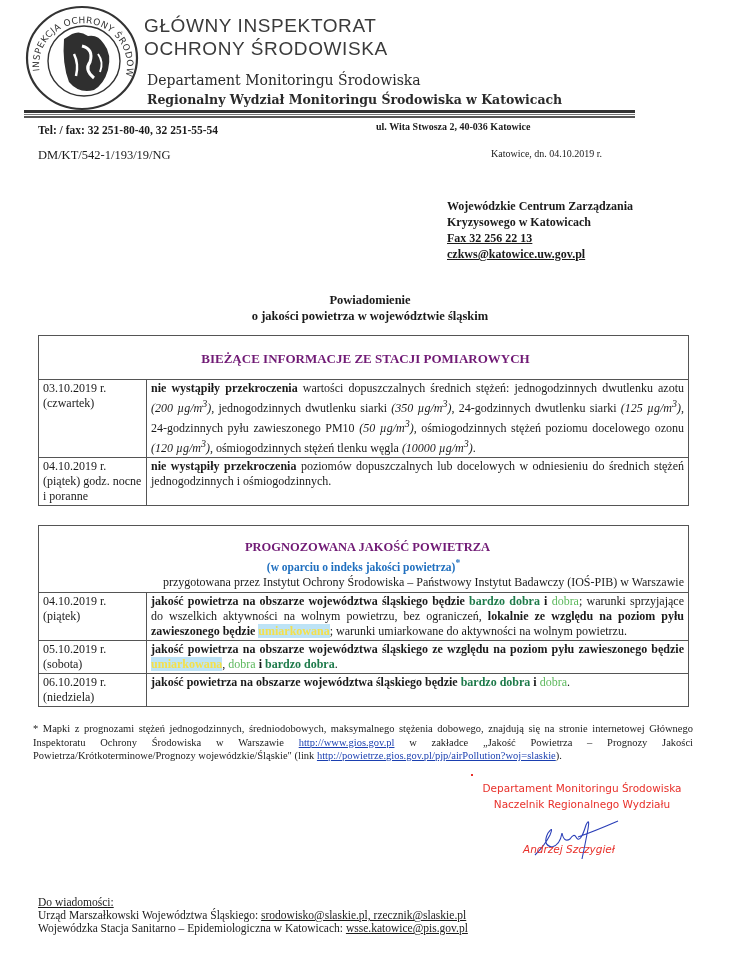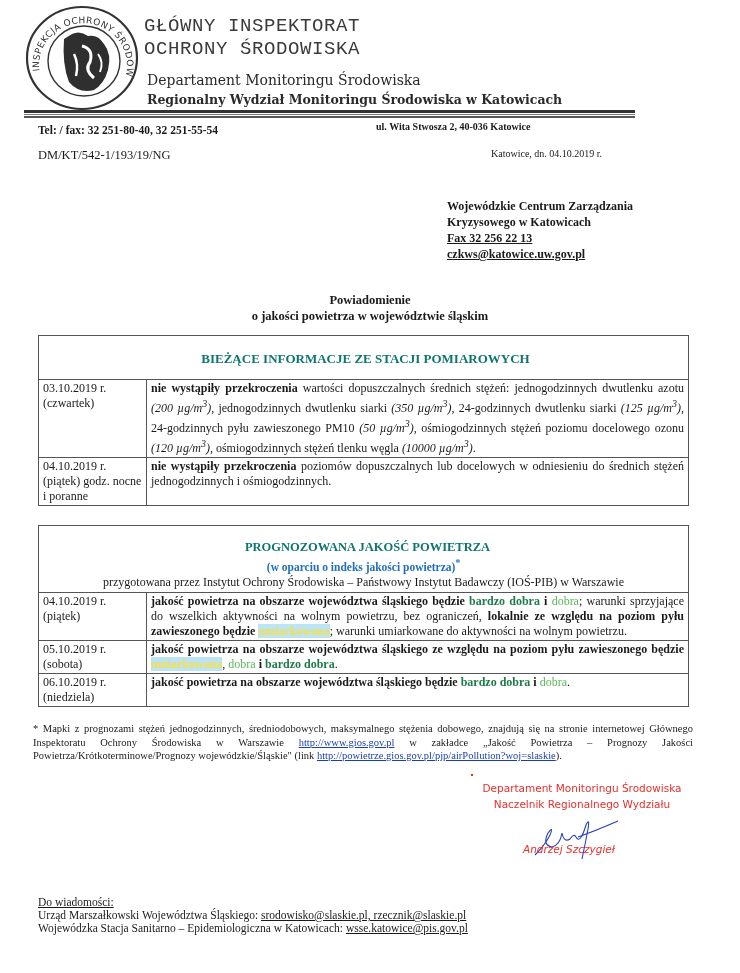--- a/index.html
+++ b/index.html
@@ -3,21 +3,21 @@
 <meta charset="utf-8">
 <style>
   * { box-sizing: border-box; margin: 0; padding: 0; }
   html, body { width: 740px; height: 973px; background: #ffffff; overflow: hidden; }
   body { position: relative; font-family: "Liberation Serif", serif; color: #1a1a1a; }
 
   .abs { position: absolute; }
 
   
   #logo { left: 24px; top: 4px; width: 116px; height: 108px; }
-  .hdr-title { left: 144px; font-family: Liberation Mono, monospace; font-size: 19px; letter-spacing: 0.6px; color: #3a3a3a; line-height: 22px; }
+  .hdr-title { left: 144px; font-family: Liberation Sans, sans-serif; font-size: 19px; letter-spacing: 0.6px; color: #3a3a3a; line-height: 22px; }
   #title1 { top: 15px; }
   #title2 { top: 38px; }
   #dept { left: 147px; top: 72px; font-family: "DejaVu Serif", serif; font-size: 14px; color: #2a2a2a; }
   #region { left: 147px; top: 92px; font-family: "DejaVu Serif", serif; font-size: 12.5px; font-weight: bold; color: #2a2a2a; white-space: nowrap; }
 
   #rule-thick { left: 24px; top: 110px; width: 611px; height: 3px; background: #333; }
   #rule-thin { left: 24px; top: 114px; width: 611px; height: 1px; background: #777; }
   #rule-lower { left: 24px; top: 116px; width: 611px; height: 2px; background: #555; }
 
   #tel { left: 38px; top: 124px; font-size: 11.5px; font-weight: bold; }
@@ -30,34 +30,34 @@
   #recipient .u { text-decoration: underline; }
 
   
   #notice { left: 0; top: 292px; width: 740px; text-align: center; font-size: 12.5px; font-weight: bold; line-height: 16px; }
 
   
   table { border-collapse: collapse; position: absolute; font-size: 12px; line-height: 15px; }
   td { border: 1px solid #555; vertical-align: top; padding: 1px 4px; }
   td.date { width: 108px; }
   td.desc { text-align: justify; }
-  .blue-head { color: #0f766e; font-weight: bold; text-align: center; padding-left: 8px; }
+  .blue-head { color: #701a75; font-weight: bold; text-align: center; padding-left: 8px; }
   .green-dark { color: #1d7a4a; font-weight: bold; }
   .green-light { color: #5cb85c; }
   .hl { background: #bde3f6; color: #f4e04a; font-weight: bold; }
   i { font-style: italic; }
   b { font-weight: bold; }
 
   #tbl1 { left: 38px; top: 335px; width: 651px; }
   #tbl1 .headcell { height: 44px; padding-top: 15px; font-size: 13px; }
 
   #tbl2 { left: 38px; top: 525px; width: 651px; }
   #tbl2 .headcell { padding-top: 14px; padding-bottom: 2px; font-size: 12.5px; }
   #tbl2 .sub { color: #1f6fbf; font-weight: bold; font-size: 11.5px; }
-  #tbl2 .prep { color: #1a1a1a; font-weight: normal; font-size: 12px; }
+  #tbl2 .prep { color: #1a1a1a; font-weight: normal; font-size: 12px; text-align: right; }
 
   #footnote { left: 33px; top: 722px; width: 660px; font-size: 10.5px; line-height: 13.5px; text-align: justify; }
   .link { color: #1a3fb0; text-decoration: underline; }
 
   
   #sig { left: 462px; top: 780px; width: 240px; text-align: center; font-family: "DejaVu Sans", sans-serif; font-size: 10.5px; color: #e8302a; line-height: 16px; }
   #sig-name { left: 523px; top: 843px; font-family: "DejaVu Sans", sans-serif; font-style: italic; font-size: 10.5px; color: #e8302a; }
   #sig-scribble { left: 530px; top: 815px; width: 90px; height: 45px; }
   #dot { left: 471px; top: 774px; width: 2px; height: 2px; background: #e8302a; }
 

